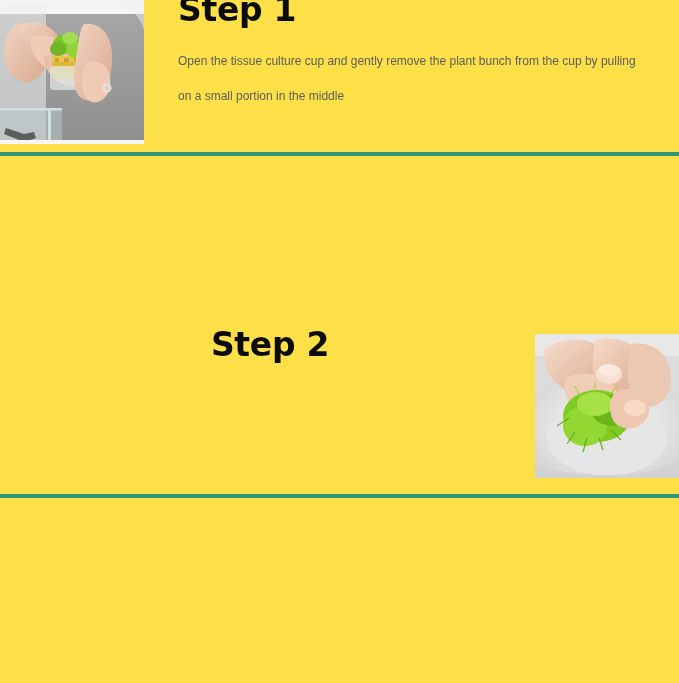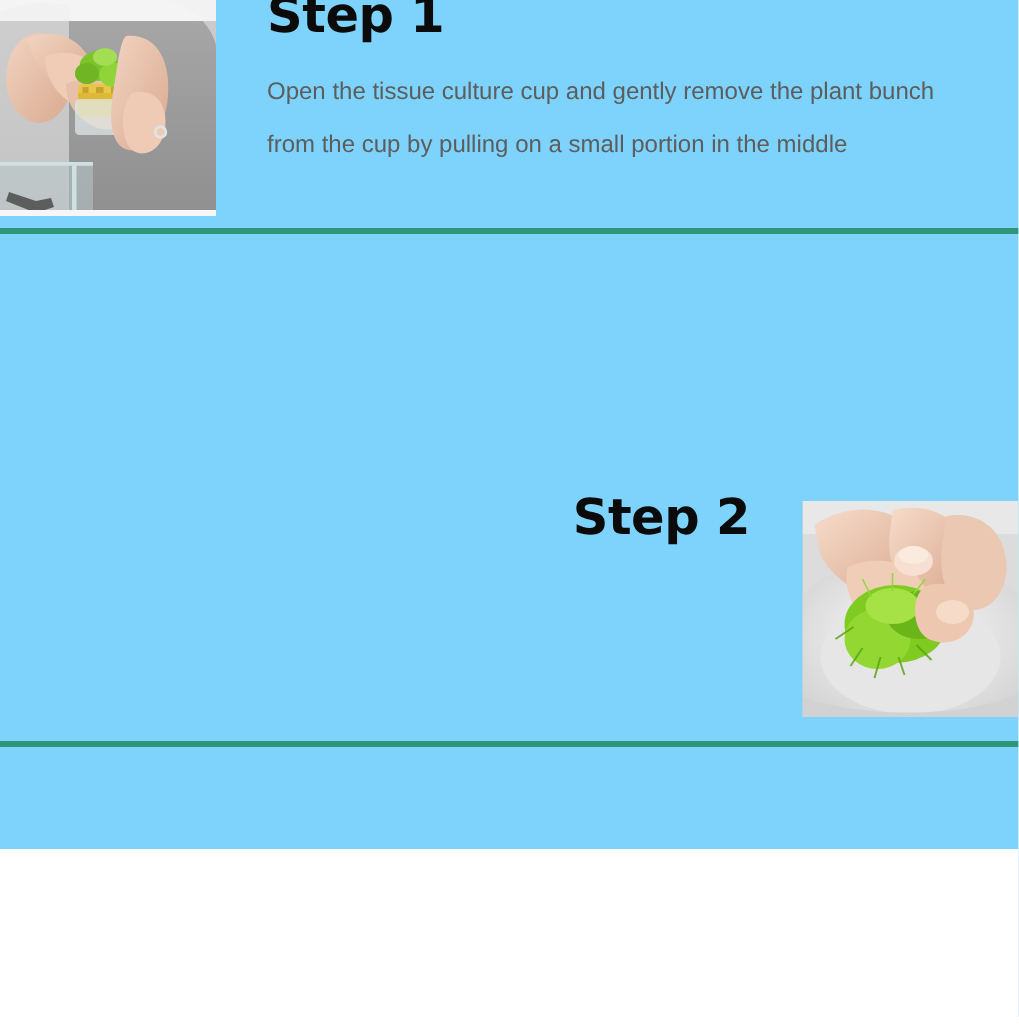--- a/index.html
+++ b/index.html
@@ -11,22 +11,22 @@
     width: 679px;
     height: 683px;
     overflow: hidden;
     font-family: "Liberation Sans", sans-serif;
     -webkit-font-smoothing: antialiased;
   }
 
   #guide {
     position: relative;
     width: 679px;
-    height: 566px;
-    background: #7dd3fc;
+    height: 683px;
+    background: #fde047;
     text-decoration: underline;
   }
 
   
   .step {
     position: absolute;
     left: 0;
     width: 679px;
     box-sizing: border-box;
   }
@@ -59,29 +59,29 @@
     font-size: 33px;
     font-weight: 700;
     color: #0b0b0b;
     letter-spacing: -0.3px;
     line-height: 1.05;
     margin: 0;
     white-space: nowrap;
   }
   .step-body {
     font-family: "Liberation Sans", sans-serif;
-    font-size: 16px;
+    font-size: 12px;
     font-weight: 400;
     color: #5d5d5d;
     line-height: 35px;
     margin: 0;
   }
 
   .align-left  { text-align: left; }
-  .align-right { text-align: right; }
+  .align-right { text-align: center; }
 
   
   #step-1 { top: 0px;   height: 156px; }
   #step-2 { top: 156px; height: 186px; }
   #step-3 { top: 342px; height: 177px; }
   #step-4 { top: 519px; height: 164px; }
 
   #photo-1 { left: 0px;   top: 0px;   }
   #photo-2 { left: 535px; top: 178px; }
 

